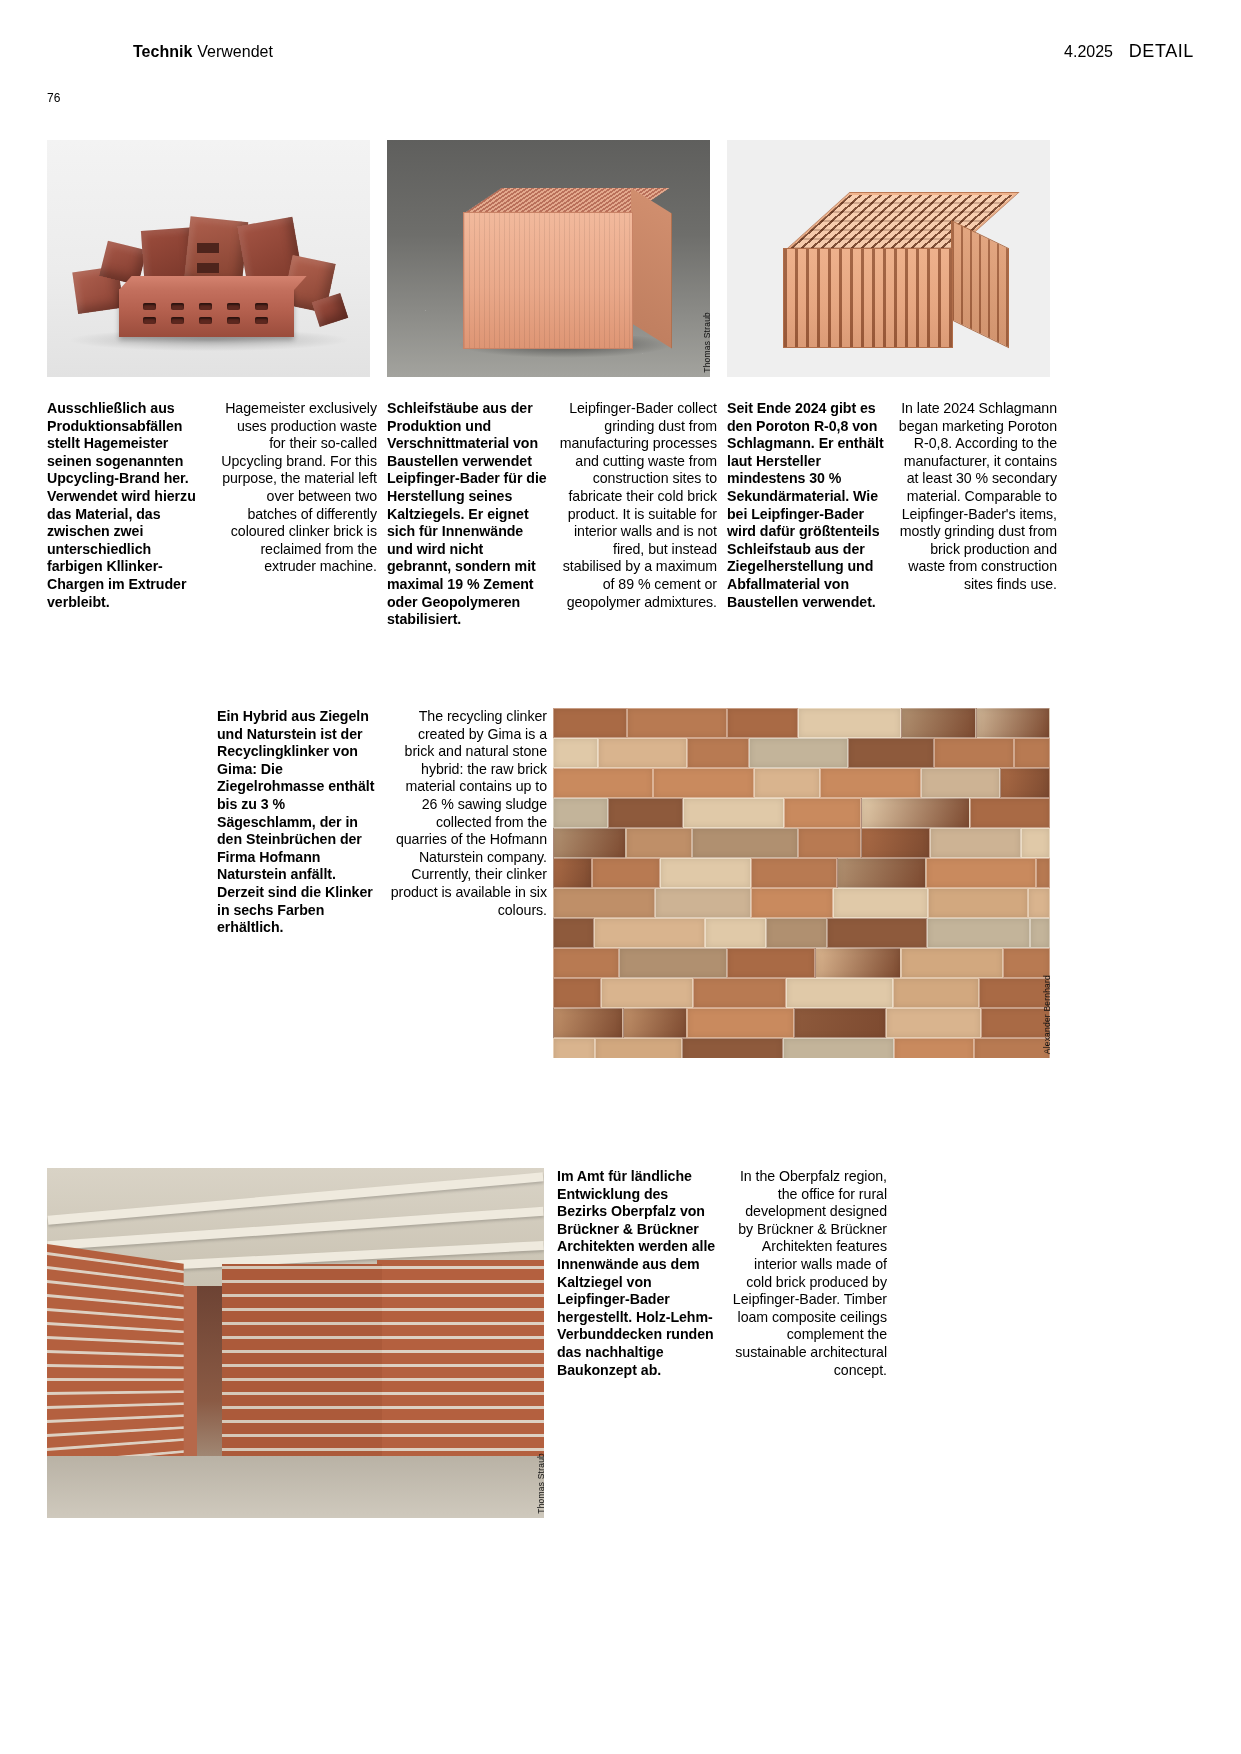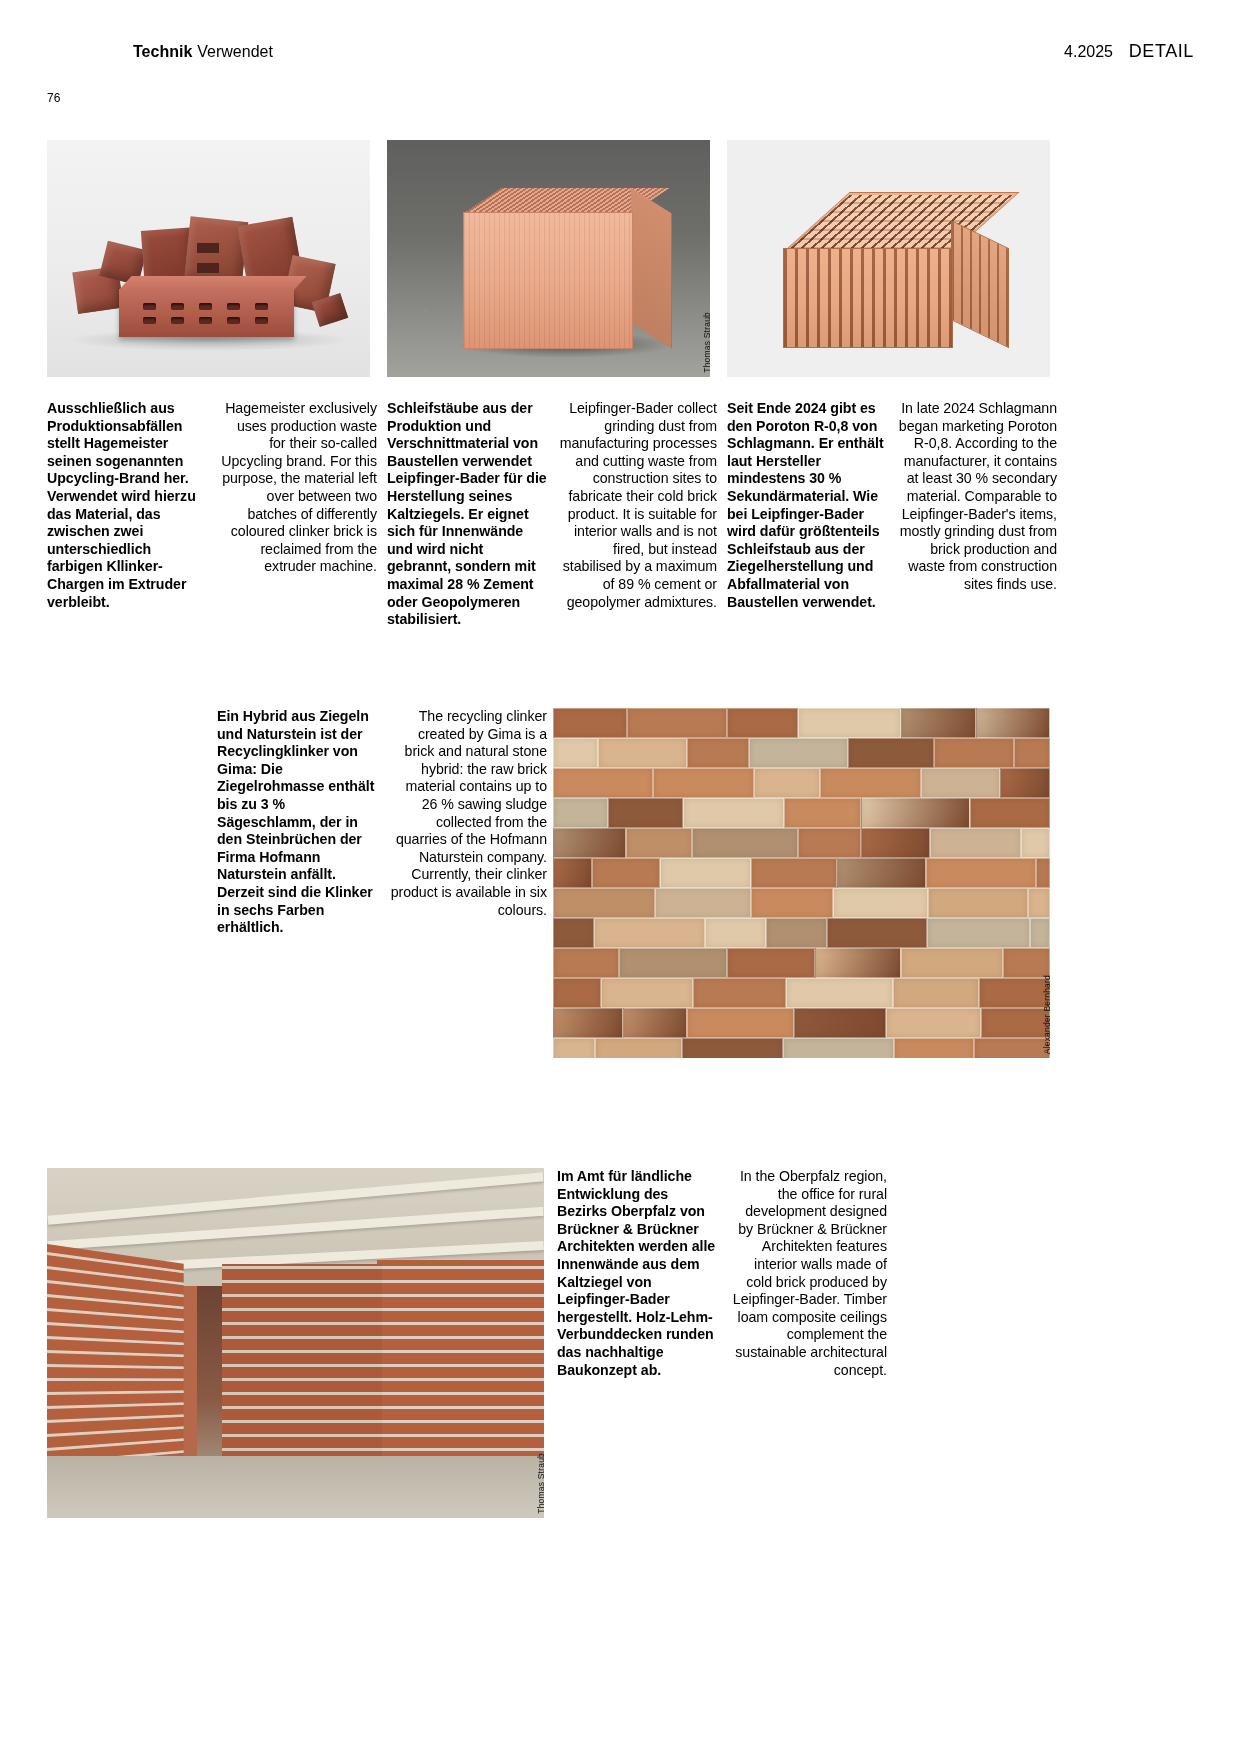--- a/index.html
+++ b/index.html
@@ -334,21 +334,21 @@
 
 </div>
 
 <div class="col de" id="txt-hagemeister-de">
     <p>Ausschließlich aus Produktionsabfällen stellt Hagemeister seinen sogenannten Upcycling-Brand her. Verwendet wird hierzu das Material, das zwischen zwei unterschiedlich farbigen Kllinker-Chargen im Extruder verbleibt.</p>
   </div>
 <div class="col en" id="txt-hagemeister-en">
     <p>Hagemeister exclusively uses production waste for their so-called Upcycling brand. For this purpose, the material left over between two batches of differently coloured clinker brick is reclaimed from the extruder machine.</p>
   </div>
 <div class="col de" id="txt-leipfinger-de">
-    <p>Schleifstäube aus der Produktion und Verschnittmaterial von Baustellen verwendet Leipfinger-Bader für die Herstellung seines Kaltziegels. Er eignet sich für Innenwände und wird nicht gebrannt, sondern mit maximal 28 % Zement oder Geopolymeren stabilisiert.</p>
+    <p>Schleifstäube aus der Produktion und Verschnittmaterial von Baustellen verwendet Leipfinger-Bader für die Herstellung seines Kaltziegels. Er eignet sich für Innenwände und wird nicht gebrannt, sondern mit maximal 19 % Zement oder Geopolymeren stabilisiert.</p>
   </div>
 <div class="col en" id="txt-leipfinger-en">
     <p>Leipfinger-Bader collect grinding dust from manufacturing processes and cutting waste from construction sites to fabricate their cold brick product. It is suitable for interior walls and is not fired, but instead stabilised by a maximum of 89 % cement or geopolymer admixtures.</p>
   </div>
 <div class="col de" id="txt-schlagmann-de">
     <p>Seit Ende 2024 gibt es den Poroton R-0,8 von Schlagmann. Er enthält laut Hersteller mindestens 30 % Sekundärmaterial. Wie bei Leipfinger-Bader wird dafür größtenteils Schleifstaub aus der Ziegelherstellung und Abfallmaterial von Baustellen verwendet.</p>
   </div>
 <div class="col en" id="txt-schlagmann-en">
     <p>In late 2024 Schlagmann began marketing Poroton R-0,8. According to the manufacturer, it contains at least 30 % secondary material. Comparable to Leipfinger-Bader's items, mostly grinding dust from brick production and waste from construction sites finds use.</p>
   </div>

